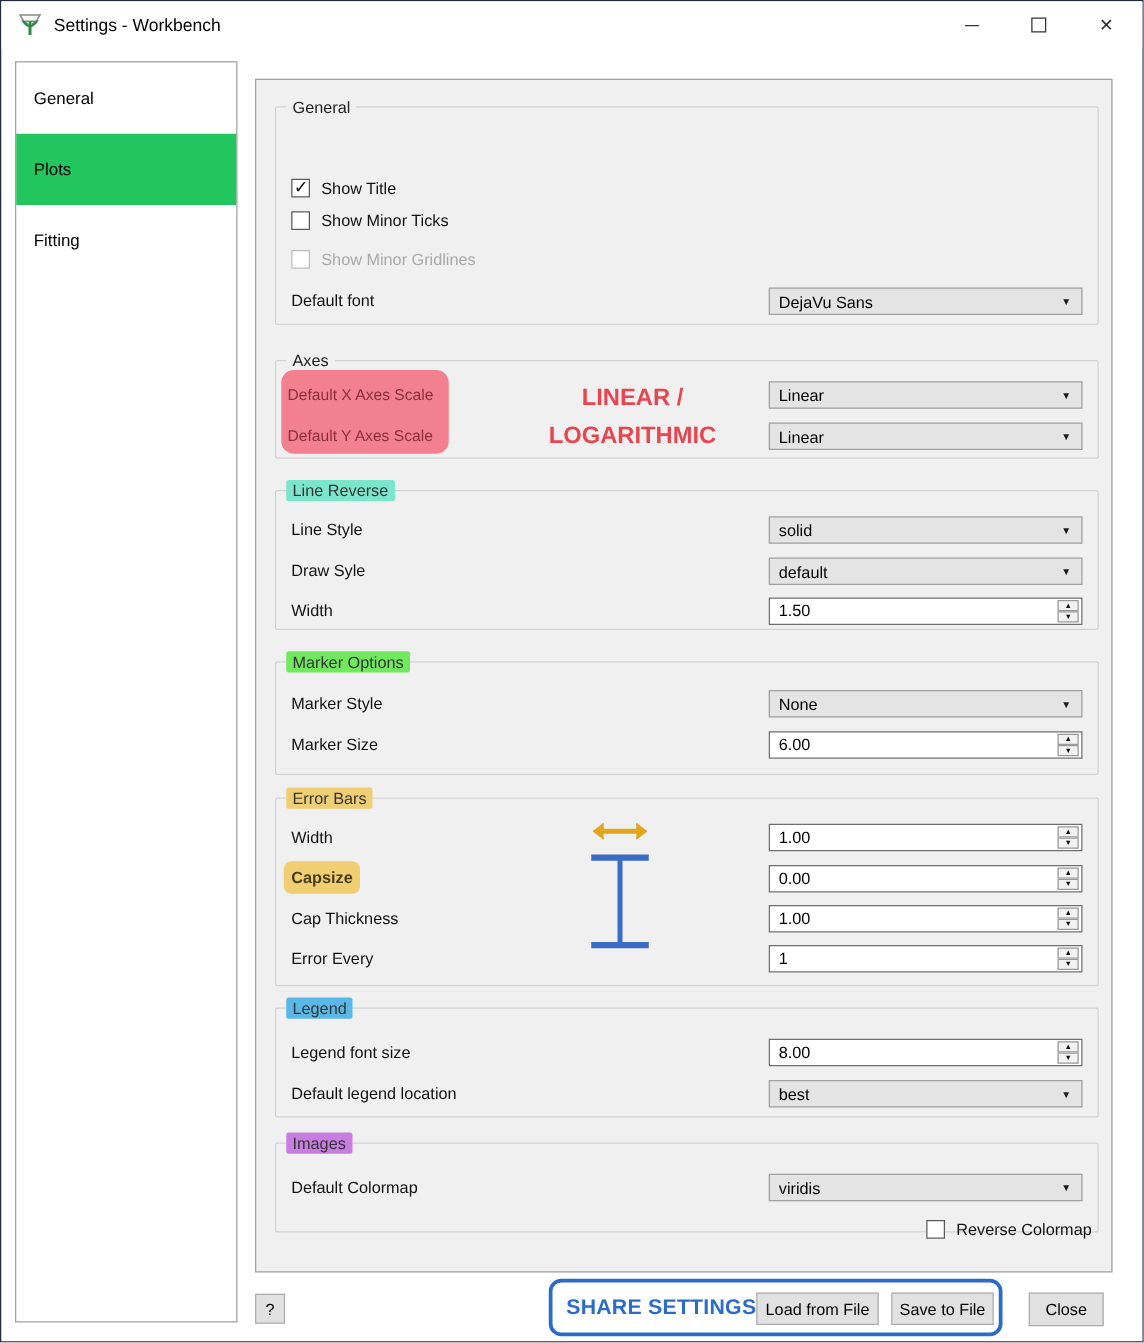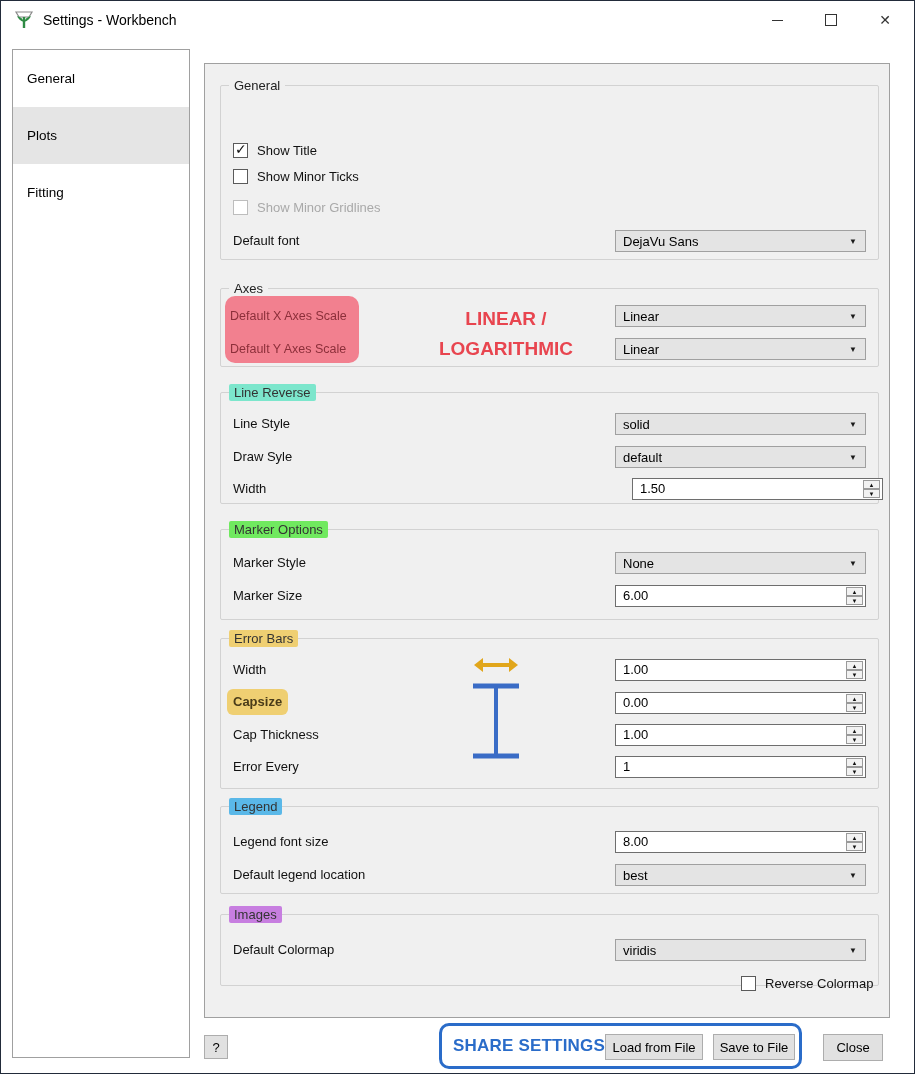--- a/index.html
+++ b/index.html
@@ -14,21 +14,21 @@
   .app-icon{width:22px;height:22px;margin-left:12px;}
   .title-text{margin-left:8px;font-size:14px;color:#000;}
   .win-controls{position:absolute;right:2px;top:0;height:38px;display:flex;}
   .win-btn{width:54px;height:38px;display:flex;align-items:center;justify-content:center;color:#333;}
   .glyph-min{display:block;width:11px;border-top:1px solid #333;}
   .glyph-max{display:block;width:10px;height:10px;border:1px solid #333;}
   .glyph-close{font-size:14px;line-height:1;color:#333;}
   
   .sidebar{position:absolute;left:11px;top:48px;width:178px;height:1009px;background:#fff;border:1px solid #a0a0a0;box-sizing:border-box;}
   .side-item{height:57px;display:flex;align-items:center;padding-left:14px;font-size:13.5px;color:#000;}
-  .side-item.selected{background:#e5e5e5;}
+  .side-item.selected{background:#22c55e;}
   
   .frame{position:absolute;left:203px;top:62px;width:686px;height:955px;background:#f0f0f0;border:1px solid #a0a0a0;box-sizing:border-box;}
   .group{position:absolute;left:15px;width:659px;border:1px solid #d2d2d2;border-radius:2px;box-sizing:border-box;}
   .gtitle{position:absolute;top:-9px;left:8px;padding:1px 5px;background:#f0f0f0;font-size:13px;color:#222;line-height:15px;}
   .gtitle.hl{border-radius:2px;color:#333;}
   .hl-teal{background:#7ce6cc;}
   .hl-green{background:#70e95f;}
   .hl-gold{background:#efcf72;}
   .hl-blue{background:#5ab8e8;}
   .hl-purple{background:#c77ee0;}
@@ -148,21 +148,21 @@
       <div class="combo" style="top:20px;">
         <span class="combo-text">solid</span>
         <span class="combo-arrow">▼</span>
       </div>
       <div class="row-label" style="top:53px;">Draw Syle</div>
       <div class="combo" style="top:53px;gap:12px;">
         <span class="combo-text">default</span>
         <span class="combo-arrow">▼</span>
       </div>
       <div class="row-label" style="top:85px;">Width</div>
-      <div class="spin" style="top:85px;margin-left:17px;">
+      <div class="spin" style="top:85px;">
         <span class="spin-text">1.50</span>
         <span class="spin-btns">
             <span class="spin-btn">▲</span>
             <span class="spin-btn">▼</span>
           </span>
       </div>
     </div>
 
     <div class="group" style="top:465px;height:91px;">
       <div class="gtitle hl hl-green">Marker Options</div>

